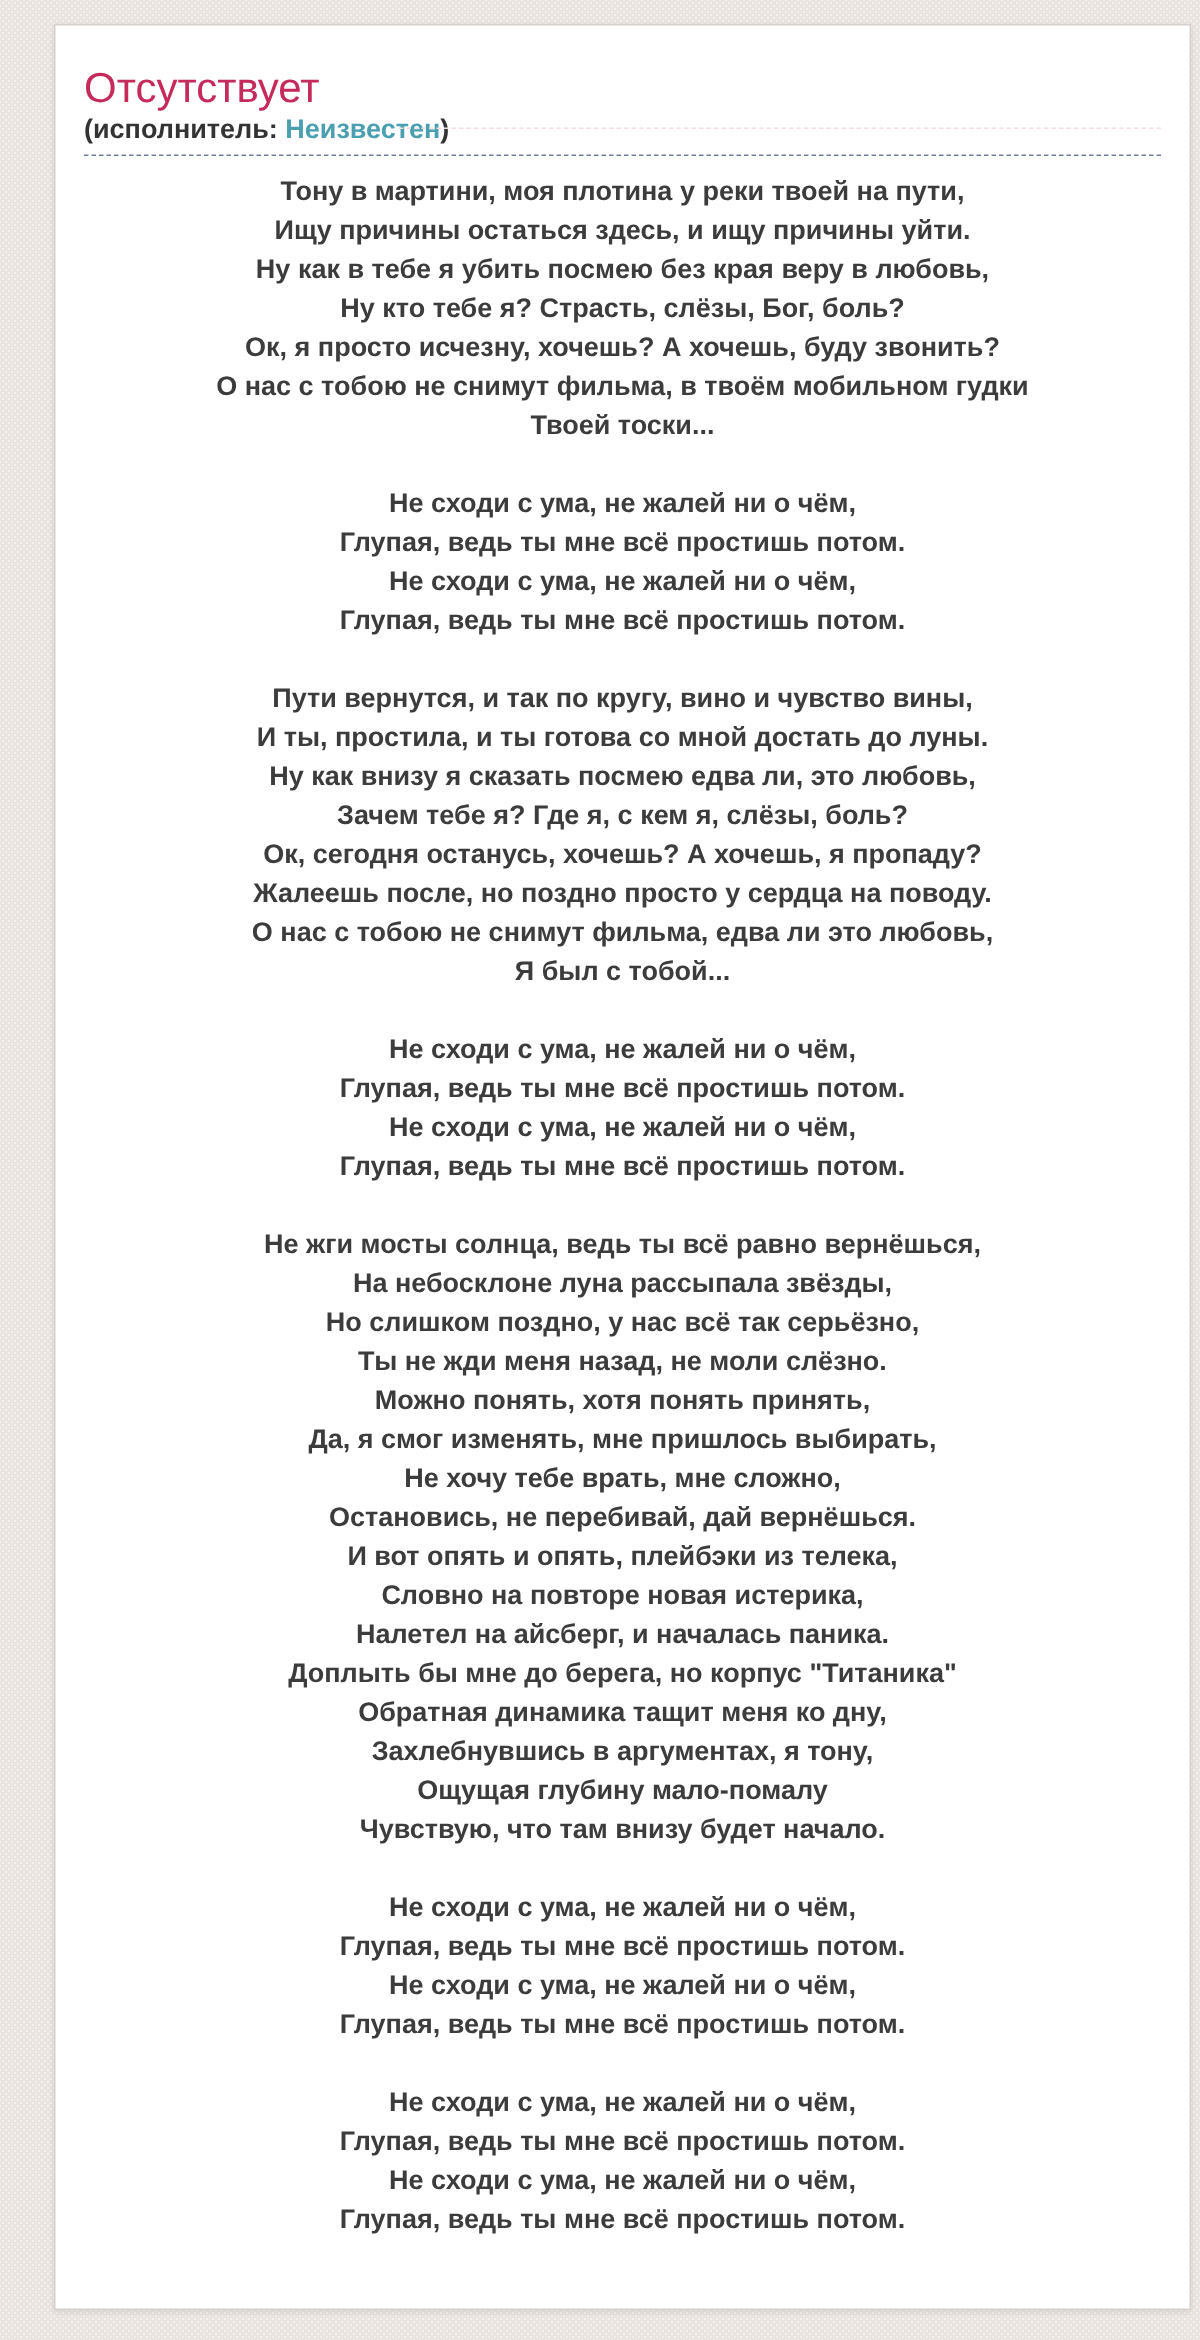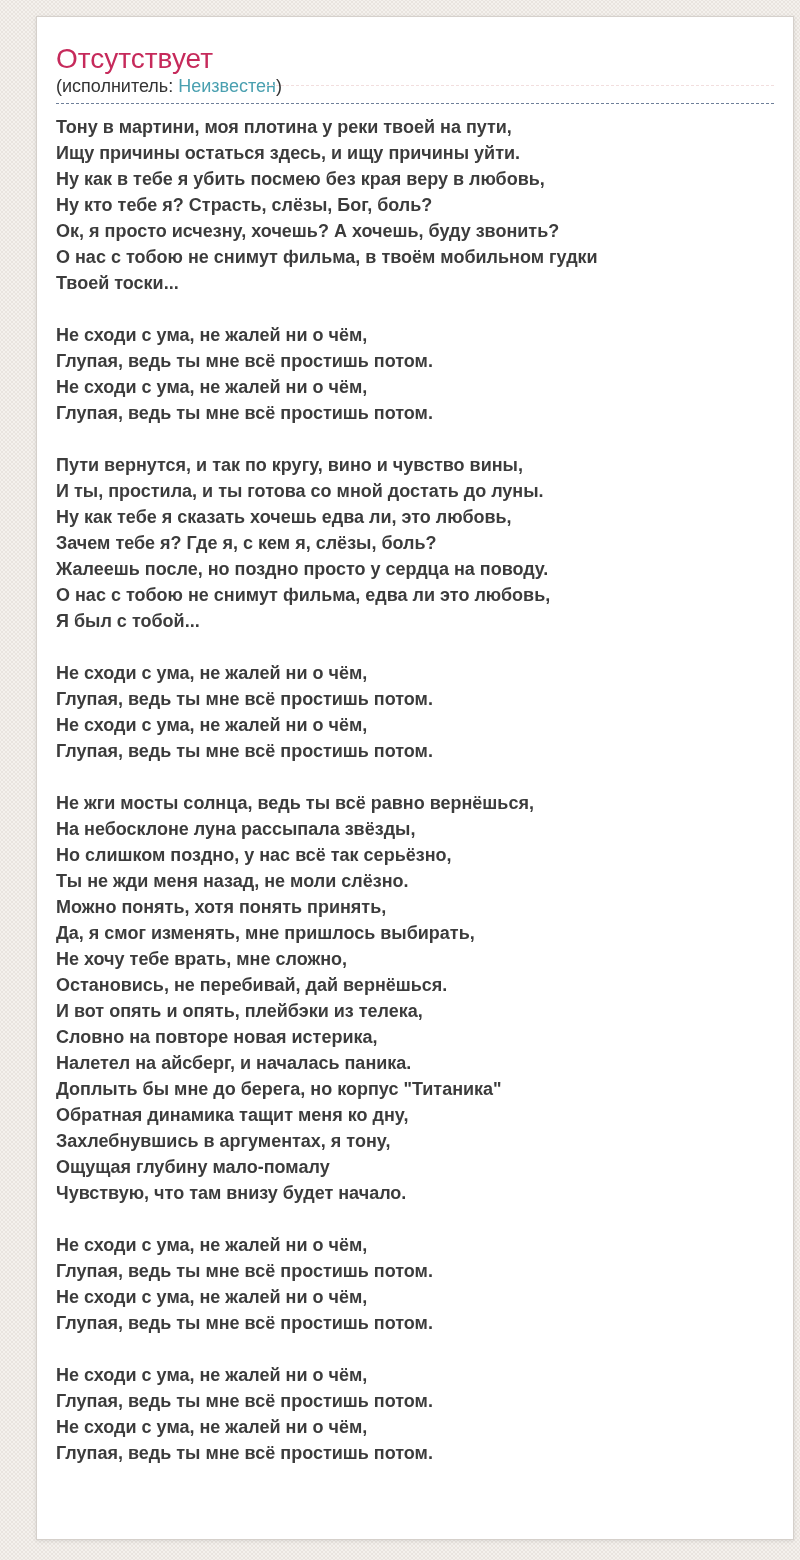--- a/index.html
+++ b/index.html
@@ -38,41 +38,42 @@
     font-weight:400;
     color:var(--title-color);
   }
   .artist-row{
     font-size:18px;
     line-height:22px;
     color:#333333;
     padding-bottom:6px;
     border-bottom:1px dashed var(--separator-color);
     position:relative;
+    font-weight:bold;
   }
   .artist-link{
     color:var(--artist-link-color);
     text-decoration:none;
     cursor:pointer;
   }
   .faint-dash{
     position:absolute;
     left:210px; right:0; top:10px;
     border-top:1px dashed #f2dede;
     height:0;
     pointer-events:none;
   }
   .lyrics{
     margin-top:10px;
     font-size:18px;
     line-height:26px;
     font-weight:700;
     color:var(--lyrics-text-color);
   }
-  .stanza{margin-bottom:26px;}
+  .stanza{margin-bottom:26px;text-align:center;}
   .line{white-space:pre;}
 </style>
 </head>
 <body>
 
 <div class="card">
   <h1 class="page-title">Отсутствует</h1>
 
   <div class="artist-row">
     <span>(исполнитель: </span><a class="artist-link" href="#">Неизвестен</a><span>)</span>
@@ -91,22 +92,23 @@
       </div>
       <div class="stanza">
         <div class="line">Не сходи с ума, не жалей ни о чём,</div>
         <div class="line">Глупая, ведь ты мне всё простишь потом.</div>
         <div class="line">Не сходи с ума, не жалей ни о чём,</div>
         <div class="line">Глупая, ведь ты мне всё простишь потом.</div>
       </div>
       <div class="stanza">
         <div class="line">Пути вернутся, и так по кругу, вино и чувство вины,</div>
         <div class="line">И ты, простила, и ты готова со мной достать до луны.</div>
-        <div class="line">Ну как тебе я сказать хочешь едва ли, это любовь,</div>
+        <div class="line">Ну как внизу я сказать посмею едва ли, это любовь,</div>
         <div class="line">Зачем тебе я? Где я, с кем я, слёзы, боль?</div>
+        <div class="line">Ок, сегодня останусь, хочешь? А хочешь, я пропаду?</div>
         <div class="line">Жалеешь после, но поздно просто у сердца на поводу.</div>
         <div class="line">О нас с тобою не снимут фильма, едва ли это любовь,</div>
         <div class="line">Я был с тобой...</div>
       </div>
       <div class="stanza">
         <div class="line">Не сходи с ума, не жалей ни о чём,</div>
         <div class="line">Глупая, ведь ты мне всё простишь потом.</div>
         <div class="line">Не сходи с ума, не жалей ни о чём,</div>
         <div class="line">Глупая, ведь ты мне всё простишь потом.</div>
       </div>

